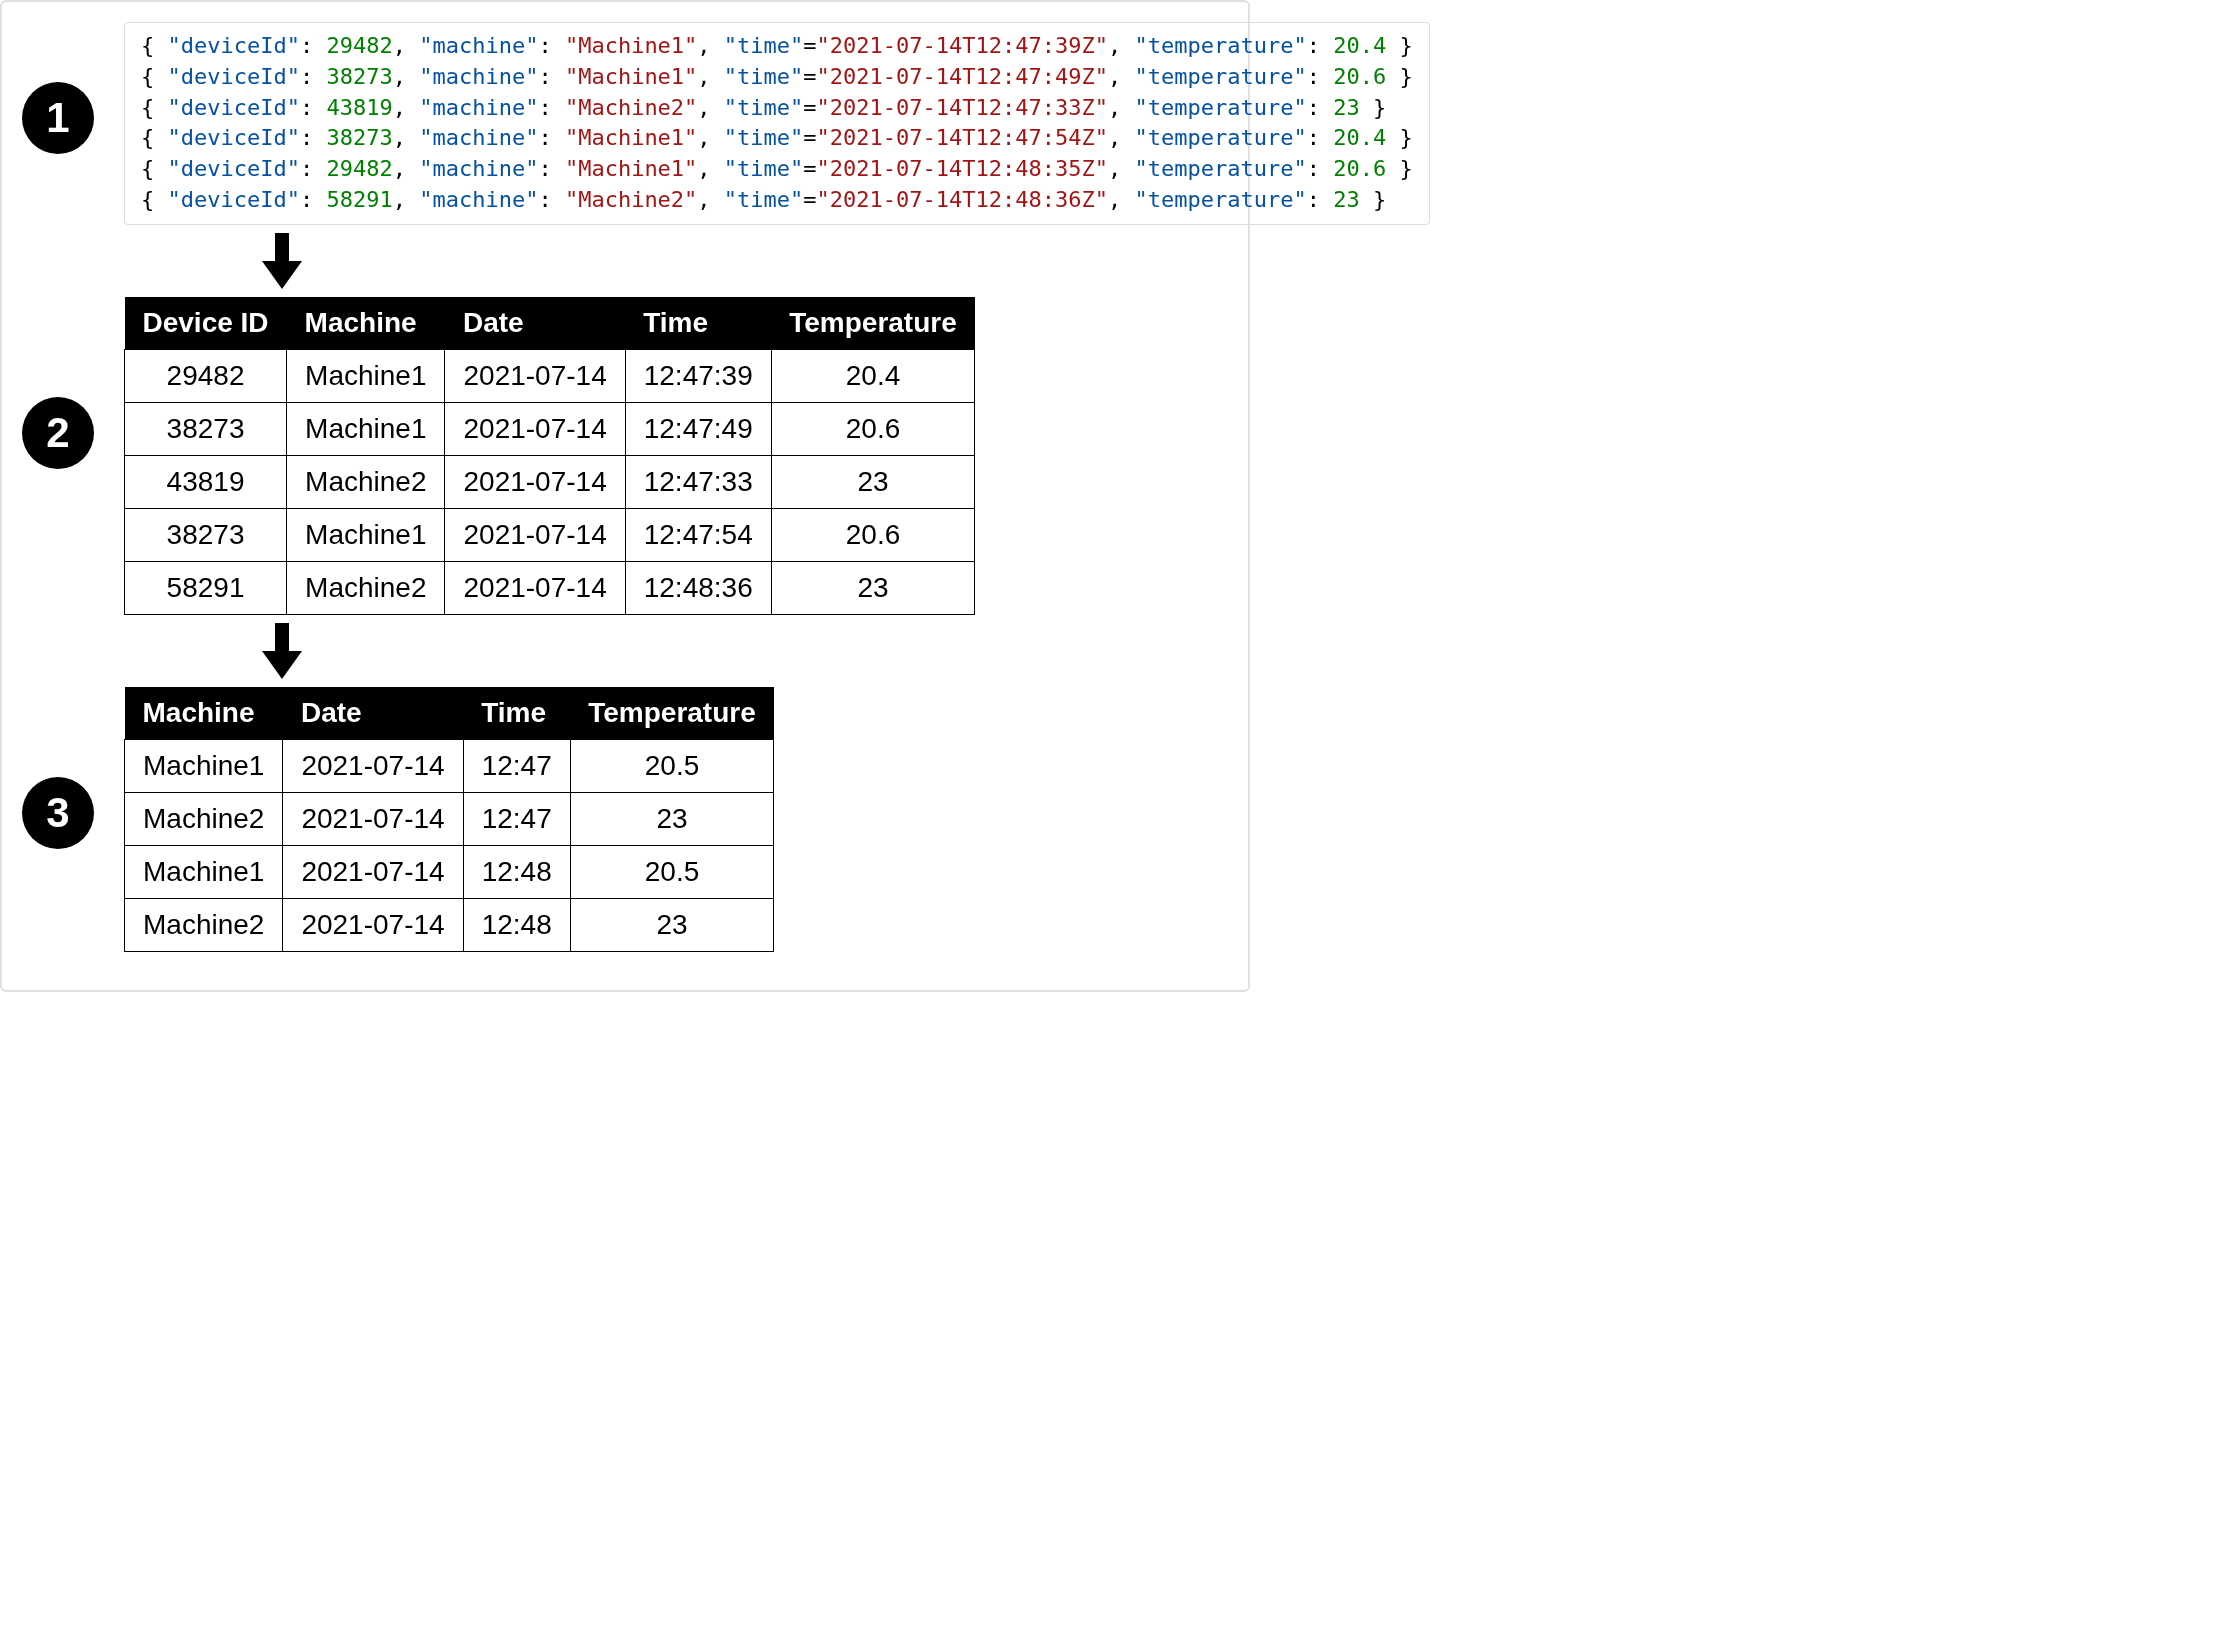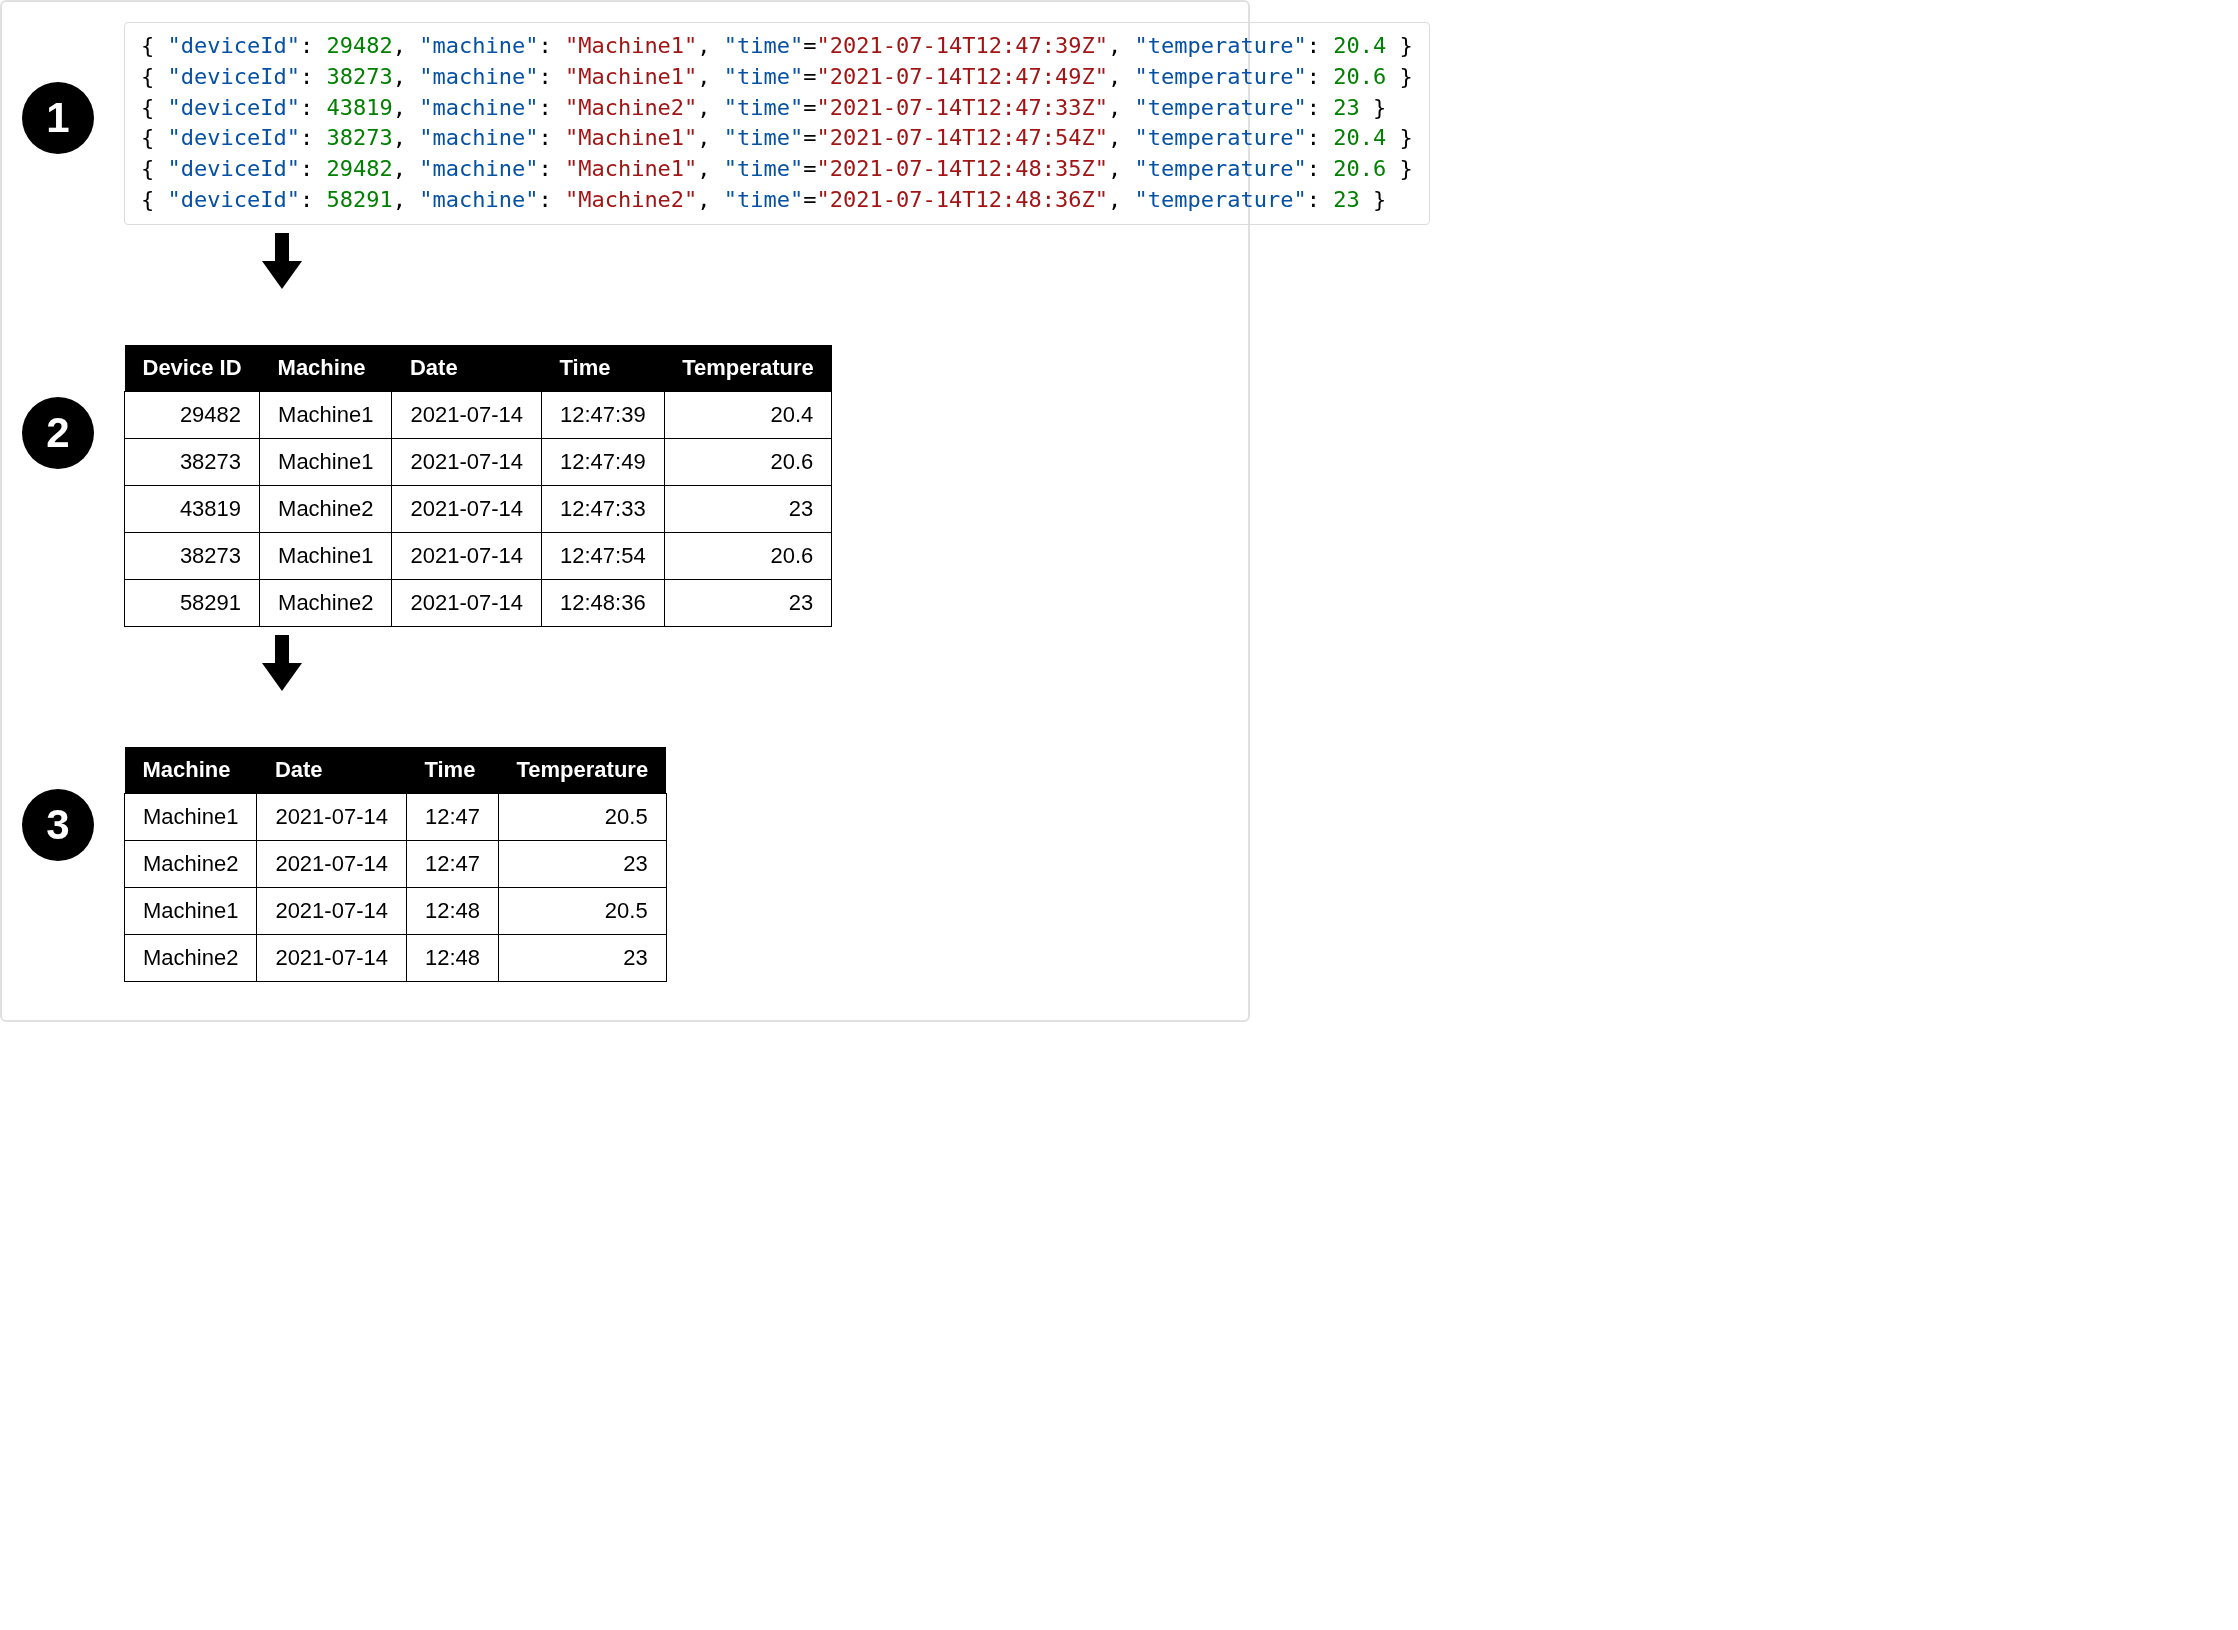--- a/index.html
+++ b/index.html
@@ -53,37 +53,36 @@
 
   .arrow-wrap {
     margin-left: 240px;
     margin-top: 6px;
     margin-bottom: 6px;
   }
   .arrow-wrap svg { display: block; }
 
   table.data {
     border-collapse: collapse;
-    font-size: 22px;
-    margin-top: 48px;
+    font-size: 28px;
   }
   table.data th {
     background: #000;
     color: #fff;
     font-weight: bold;
     text-align: left;
     padding: 10px 18px;
     border: none;
   }
   table.data td {
     border: 1px solid #000;
     padding: 10px 18px;
     background: #fff;
   }
-  table.data th.r, table.data td.r { text-align: right; }
+  table.data th.r, table.data td.r { text-align: center; }
   table.data th.l, table.data td.l { text-align: left; }
 
   .badge-align-json { margin-top: 60px; }
   .badge-align-table2 { margin-top: 100px; }
   .badge-align-table3 { margin-top: 90px; }
 
 </style>
 </head>
 <body>
 

